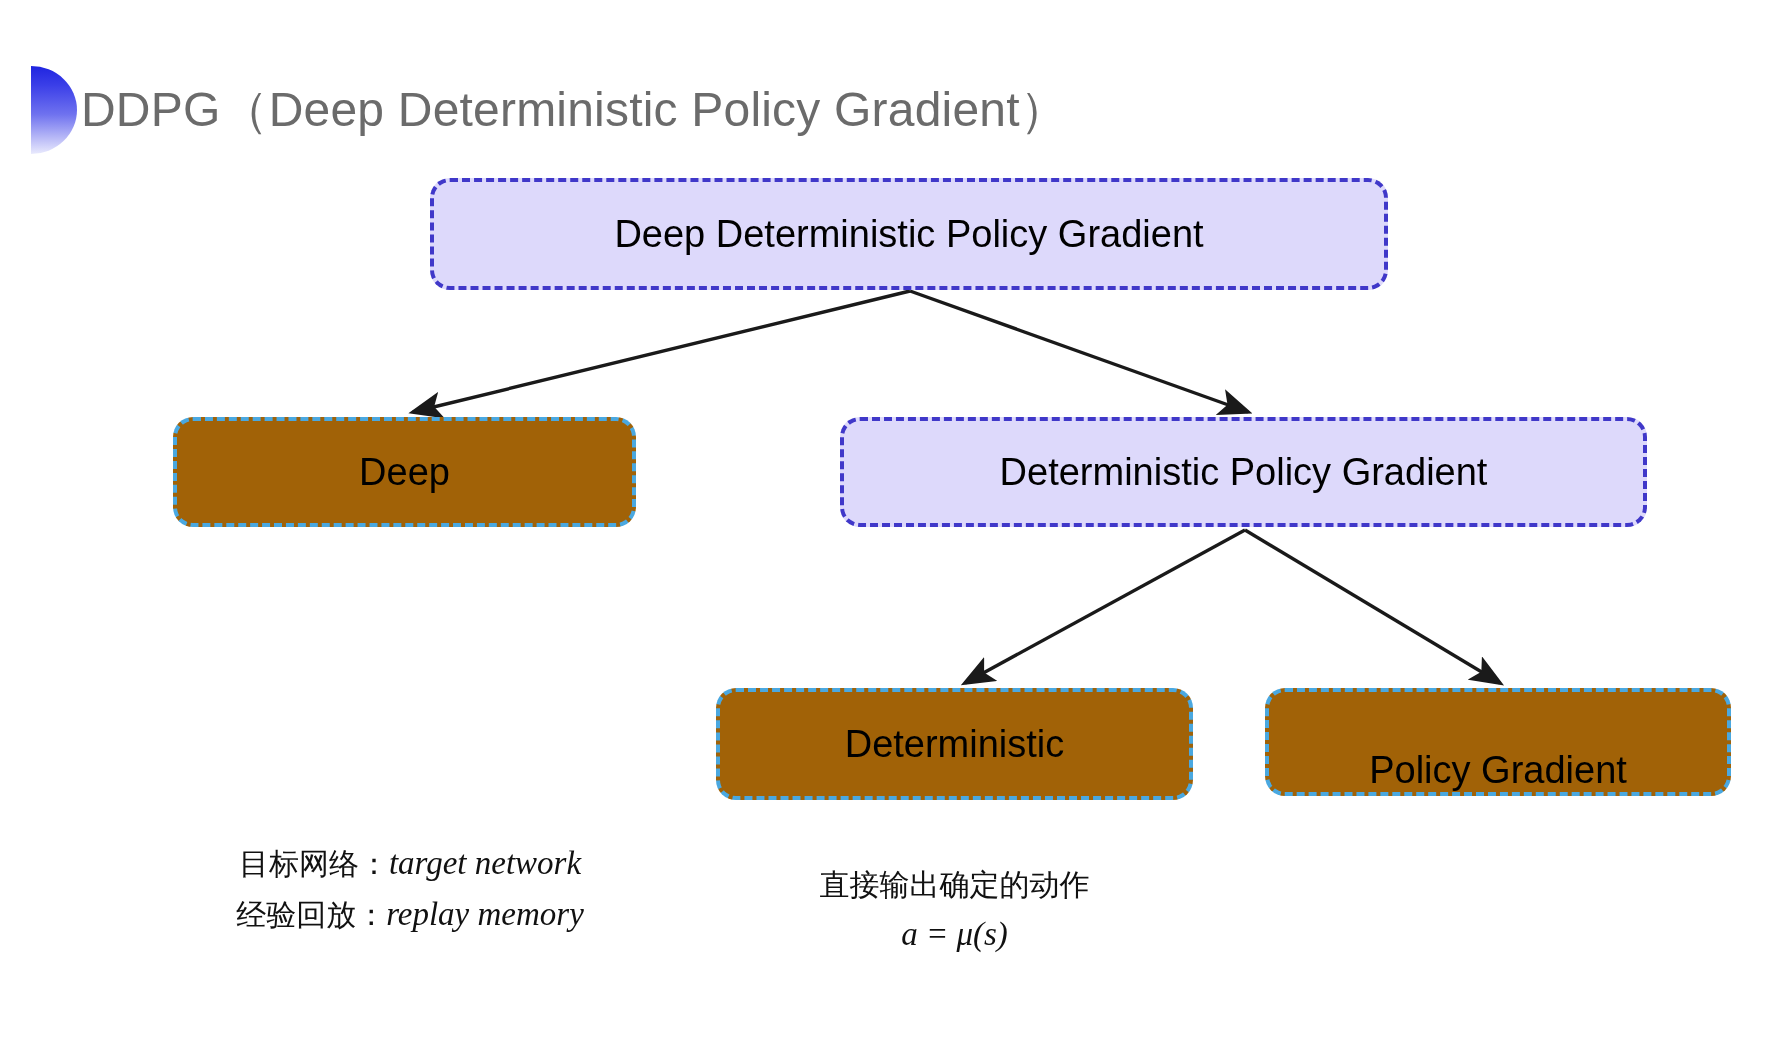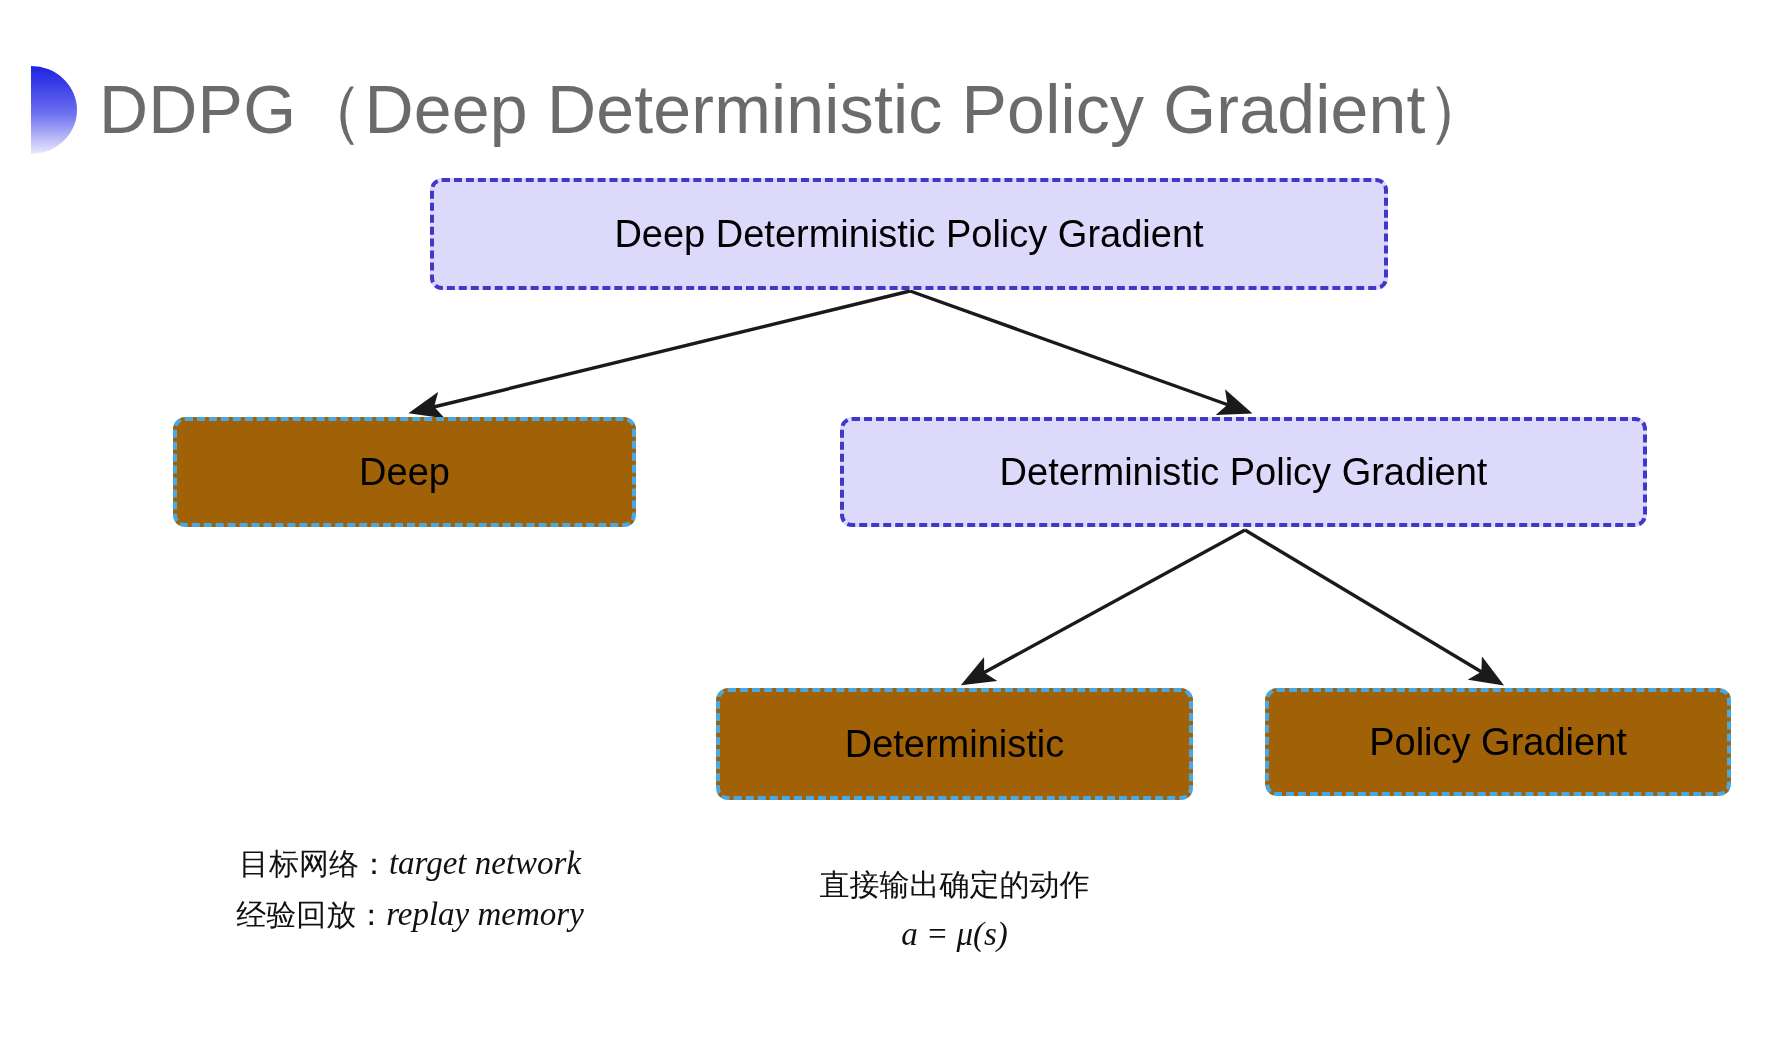--- a/index.html
+++ b/index.html
@@ -29,57 +29,57 @@
   #title-bullet {
     width: 46px;
     height: 88px;
     margin-left: 31px;
     border-top-right-radius: 46px 44px;
     border-bottom-right-radius: 46px 44px;
     background: linear-gradient(to bottom, #1f24e0 0%, #3b3fe8 22%, #6f72ef 55%, #b9baf7 82%, #e9eafd 100%);
     flex: 0 0 auto;
   }
   #title-text {
-    margin-left: 22px;
-    font-size: 68px;
+    margin-left: 4px;
+    font-size: 48px;
     line-height: 1.05;
     color: #6b6b6b;
     font-weight: 400;
     white-space: nowrap;
     letter-spacing: 0.2px;
   }
 
   
   .node {
     position: absolute;
     box-sizing: border-box;
     display: flex;
     align-items: center;
     justify-content: center;
-    border-radius: 12px;
+    border-radius: 20px;
     font-size: 38px;
     color: #000000;
     font-weight: 500;
     text-align: center;
     white-space: nowrap;
   }
   .node.purple {
     background: #ddd9fb;
     border: 4px dashed #4038c9;
   }
   .node.cyan {
     background: #a16207;
     border: 4px dashed #4aa8e0;
   }
 
   #node-root      { left: 430px;  top: 178px; width: 958px;  height: 112px; }
   #node-deep      { left: 173px;  top: 417px; width: 463px;  height: 110px; }
   #node-dpg       { left: 840px;  top: 417px; width: 807px;  height: 110px; }
   #node-det       { left: 716px;  top: 688px; width: 477px;  height: 112px; }
-  #node-pg        { left: 1265px; top: 688px; width: 466px;  height: 108px; }
+  #node-pg        { left: 1265px; top: 688px; width: 466px;  height: 108px; align-items: flex-end; }
 
   
   #arrows {
     position: absolute;
     left: 0;
     top: 0;
     width: 1778px;
     height: 1056px;
     pointer-events: none;
   }

